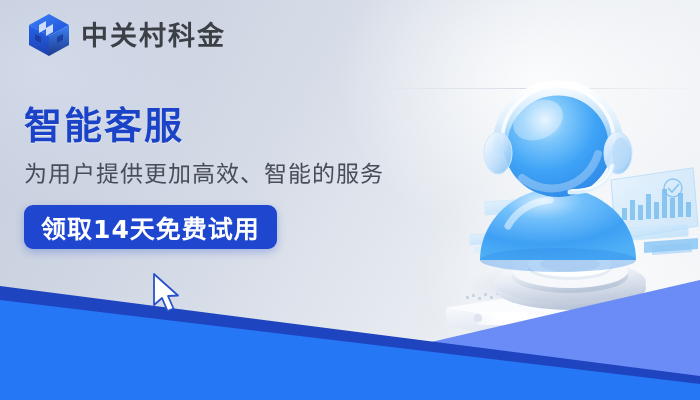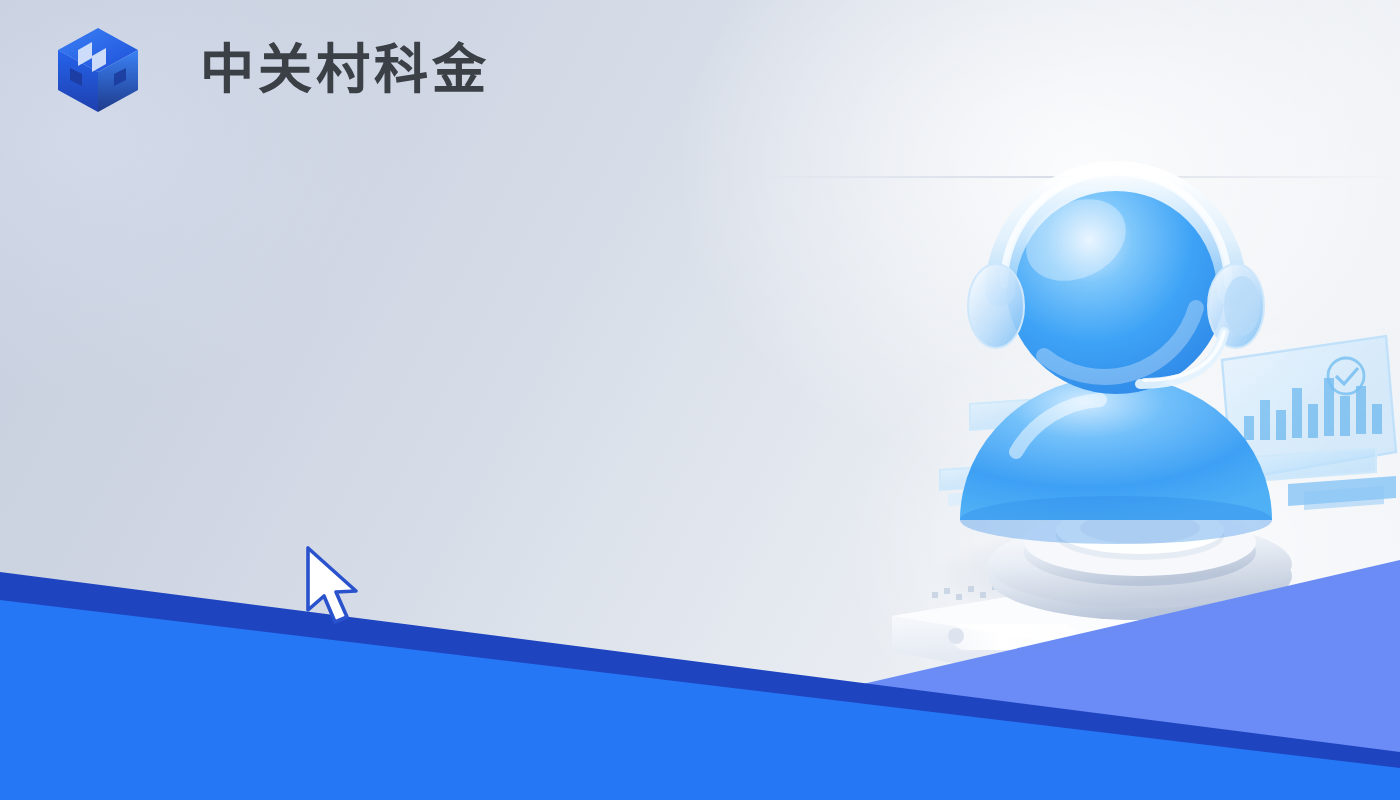--- a/index.html
+++ b/index.html
@@ -23,21 +23,21 @@
   .glow-b{left:420px;top:150px;width:330px;height:250px;
     background:radial-gradient(ellipse at center,rgba(255,255,255,.75) 0%,rgba(255,255,255,0) 70%);}
   .glow-c{left:-120px;top:-60px;width:330px;height:260px;
     background:radial-gradient(ellipse at center,rgba(214,222,238,.7) 0%,rgba(214,222,238,0) 70%);}
 
   
   .hairline{position:absolute;left:380px;top:88px;width:320px;height:1px;
     background:linear-gradient(90deg,rgba(140,155,185,0) 0%,rgba(140,155,185,.30) 45%,rgba(140,155,185,0) 100%);}
 
   
-  #logo-row{position:absolute;left:26px;top:12px;display:flex;align-items:center;gap:28px;}
+  #logo-row{position:absolute;left:26px;top:12px;display:flex;align-items:center;gap:9px;}
   .logo-mark{width:46px;height:46px;position:relative;}
   .logo-text{
     font-size:27px;font-weight:700;letter-spacing:2px;color:#3b3f46;
     font-family:"DejaVu Sans","Liberation Sans",sans-serif;line-height:1;
   }
 
   
   #copy{position:absolute;left:24px;top:106px;}
   .headline{
     font-size:38px;font-weight:800;color:#1b43c8;letter-spacing:2px;line-height:1.1;
@@ -249,20 +249,25 @@
         <polygon points="3,13 23,24 23,44 3,33" fill="url(#cubeL)"></polygon>
         <polygon points="43,13 43,33 23,44 23,24" fill="url(#cubeR)"></polygon>
         <path d="M13,13 L20,9 L20,16 L27,12 L27,20 L20,24 L20,17 L13,21 Z" fill="#dbe6fb" opacity=".92"></path>
         <path d="M9,22 L15,25 L15,31 L9,28 Z" fill="#1b3a9b" opacity=".85"></path>
         <path d="M31,25 L37,22 L37,28 L31,31 Z" fill="#1b3a9b" opacity=".85"></path>
       </svg>
     </span>
     <span class="logo-text">中关村科金</span>
   </div>
 
+  <div id="copy">
+    <h1 class="headline">智能客服</h1>
+    <p class="subline">为用户提供更加高效、智能的服务</p>
+    <button id="cta-button">领取14天免费试用</button>
+  </div>
 
   <div id="cursor">
     <svg width="34" height="46" viewBox="0 0 34 46" xmlns="http://www.w3.org/2000/svg">
       <path d="M3 2 L3 33 L11 26 L16.5 39 L22.5 36.5 L17 24 L27 23.5 Z" fill="#ffffff" stroke="#2a52cc" stroke-width="1.8" stroke-linejoin="round"></path>
     </svg>
   </div>
 
 </div>
 
 </body></html>

